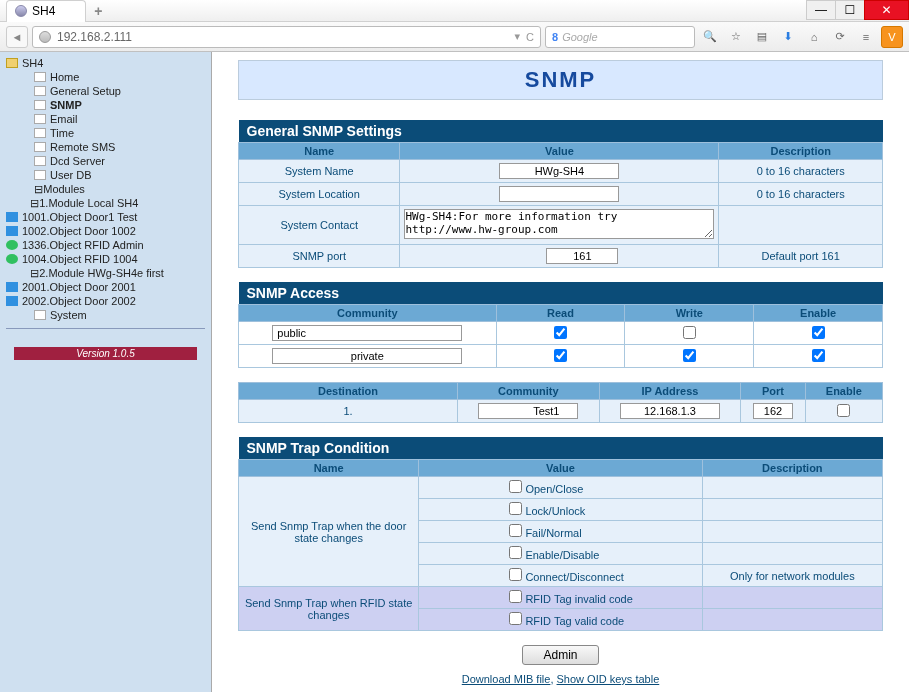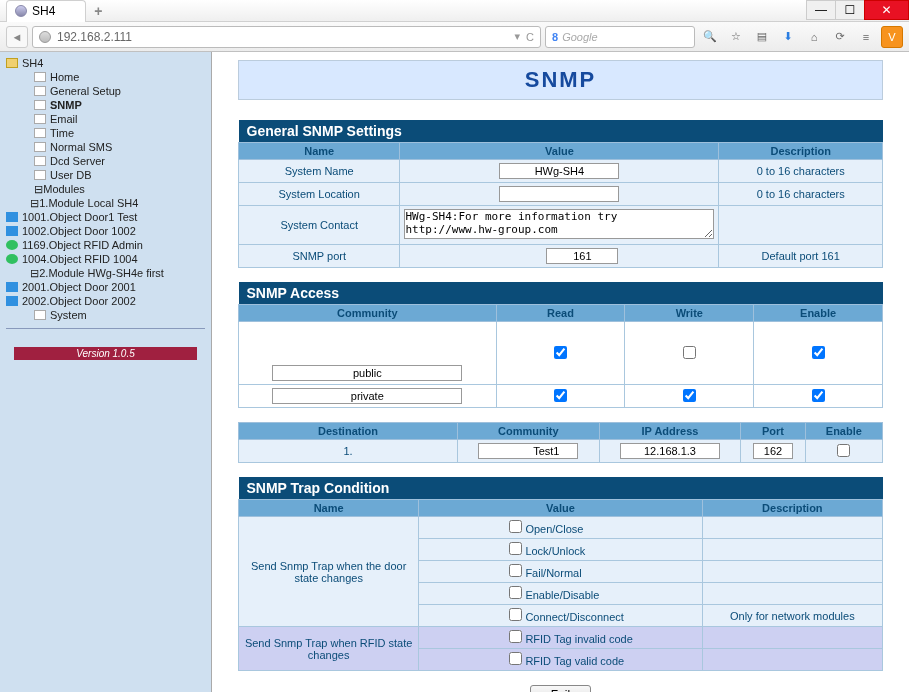--- a/index.html
+++ b/index.html
@@ -224,21 +224,21 @@
       <li class="i1">
           <span class="ico page"></span>
           <span>Email</span>
         </li>
       <li class="i1">
           <span class="ico page"></span>
           <span>Time</span>
         </li>
       <li class="i1">
           <span class="ico page"></span>
-          <span>Normal SMS</span>
+          <span>Remote SMS</span>
         </li>
       <li class="i1">
           <span class="ico page"></span>
           <span>Dcd Server</span>
         </li>
       <li class="i1">
           <span class="ico page"></span>
           <span>User DB</span>
         </li>
       <li class="i1">⊟ <span>Modules</span></li>
@@ -246,21 +246,21 @@
       <li class="i3">
           <span class="ico obj"></span>
           <span>1001.Object Door1 Test</span>
         </li>
       <li class="i3">
           <span class="ico obj"></span>
           <span>1002.Object Door 1002</span>
         </li>
       <li class="i3">
           <span class="ico objg"></span>
-          <span>1169.Object RFID Admin</span>
+          <span>1336.Object RFID Admin</span>
         </li>
       <li class="i3">
           <span class="ico objg"></span>
           <span>1004.Object RFID 1004</span>
         </li>
       <li class="i2">⊟ <span>2.Module HWg-SH4e first</span></li>
       <li class="i3">
           <span class="ico obj"></span>
           <span>2001.Object Door 2001</span>
         </li>
@@ -321,21 +321,21 @@
             <tr>
               <th class="phead" colspan="4">SNMP Access</th>
             </tr>
         <tr>
           <th class="chead" style="width:40%">Community</th>
           <th class="chead" style="width:20%">Read</th>
           <th class="chead" style="width:20%">Write</th>
           <th class="chead" style="width:20%">Enable</th>
         </tr>
         <tr class="white">
-          <td><input type="text" style="width: 190px; text-align: center; margin-top: 40px;" value="public"></td>
+          <td><input type="text" style="width: 190px; " value="public"></td>
           <td><input type="checkbox" checked="" style=""></td>
           <td><input type="checkbox" style=""></td>
           <td><input type="checkbox" checked="" style=""></td>
         </tr>
         <tr class="white">
           <td><input type="text" style="width: 190px; text-align: center;" value="private"></td>
           <td><input type="checkbox" checked="" style=""></td>
           <td><input type="checkbox" checked="" style=""></td>
           <td><input type="checkbox" checked="" style=""></td>
         </tr>
@@ -403,20 +403,20 @@
         </tr>
         <tr class="purple">
               <td style="text-align:left;padding-left:90px"><input type="checkbox" style=""> <span>RFID Tag valid code</span></td>
               <td></td>
             </tr>
       </tbody>
         </table>
     </div>
 
     <div class="savebtnrow">
-      <button class="savebtn">Fail</button>
+      <button class="savebtn">Admin</button>
     </div>
     <div class="links">
       <span>Download MIB file</span>, <span>Show OID keys table</span>
     </div>
 
   </div>
 </div>
 
 </body></html>

